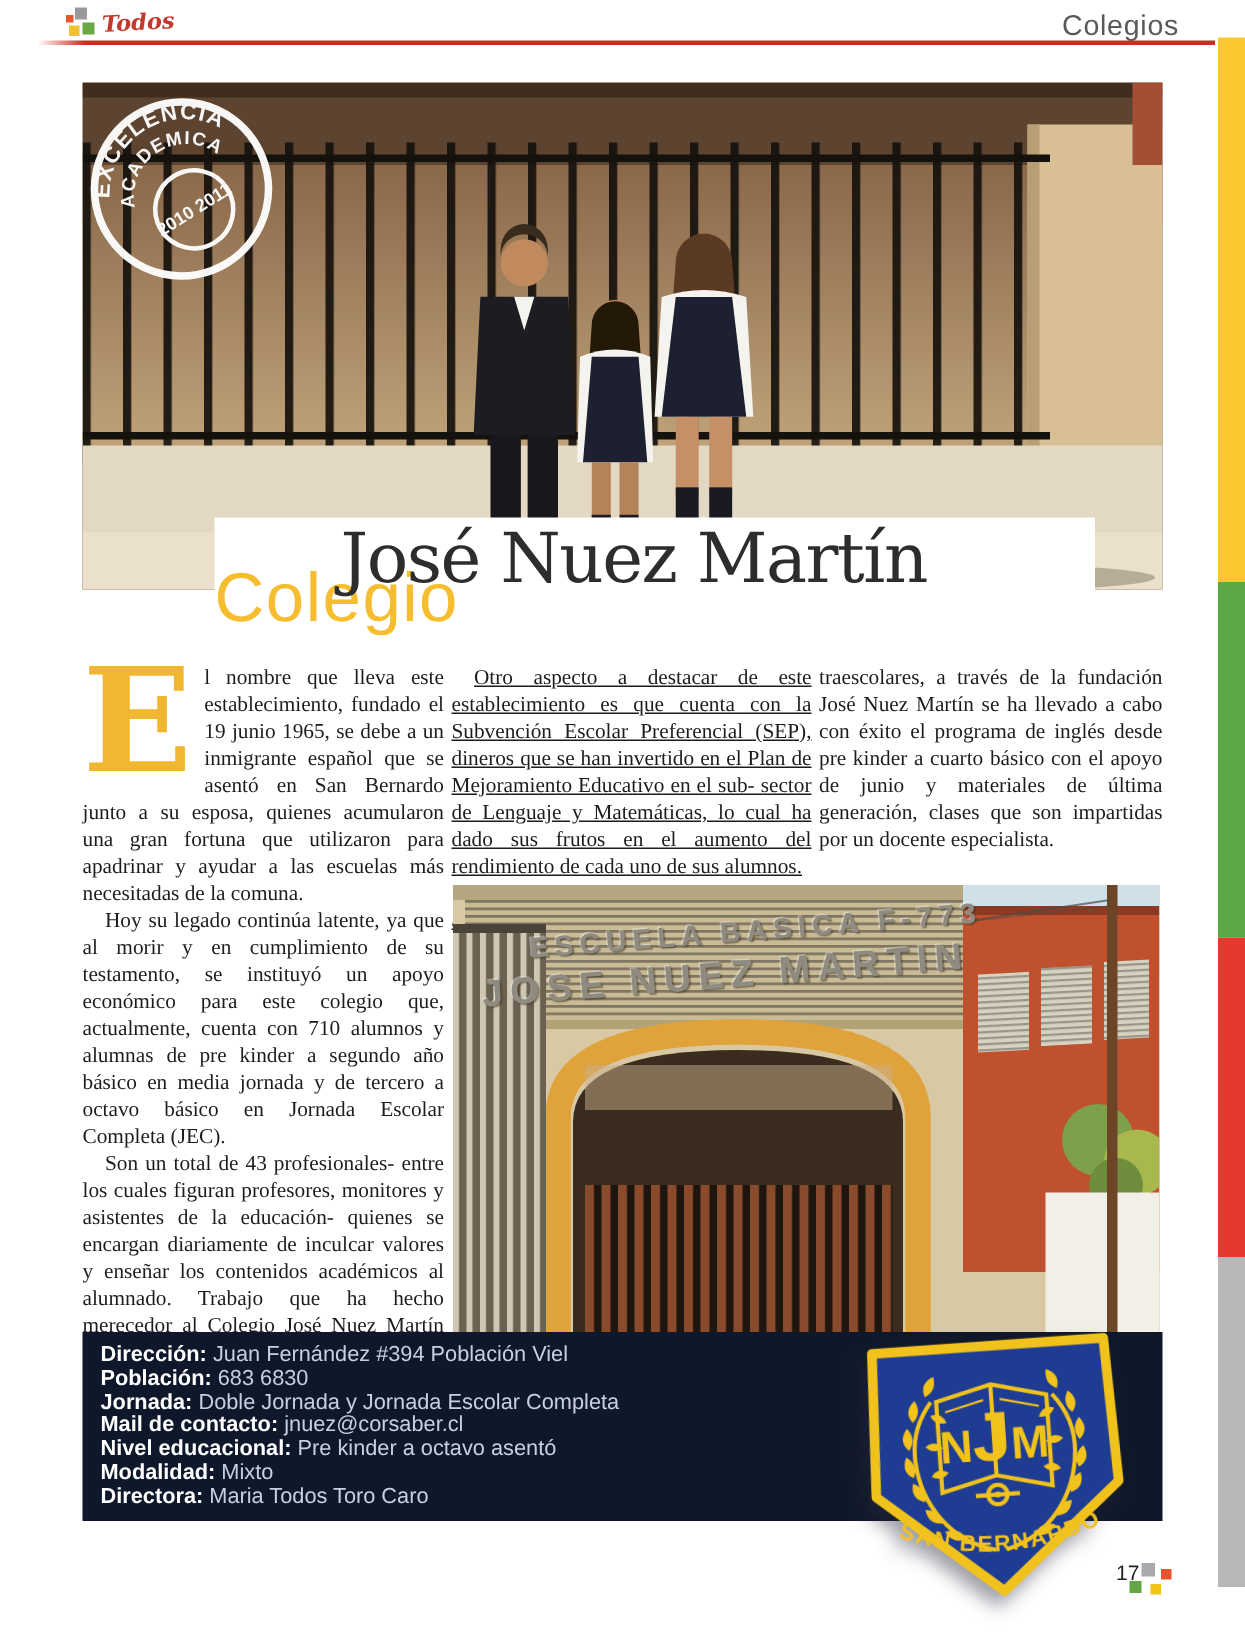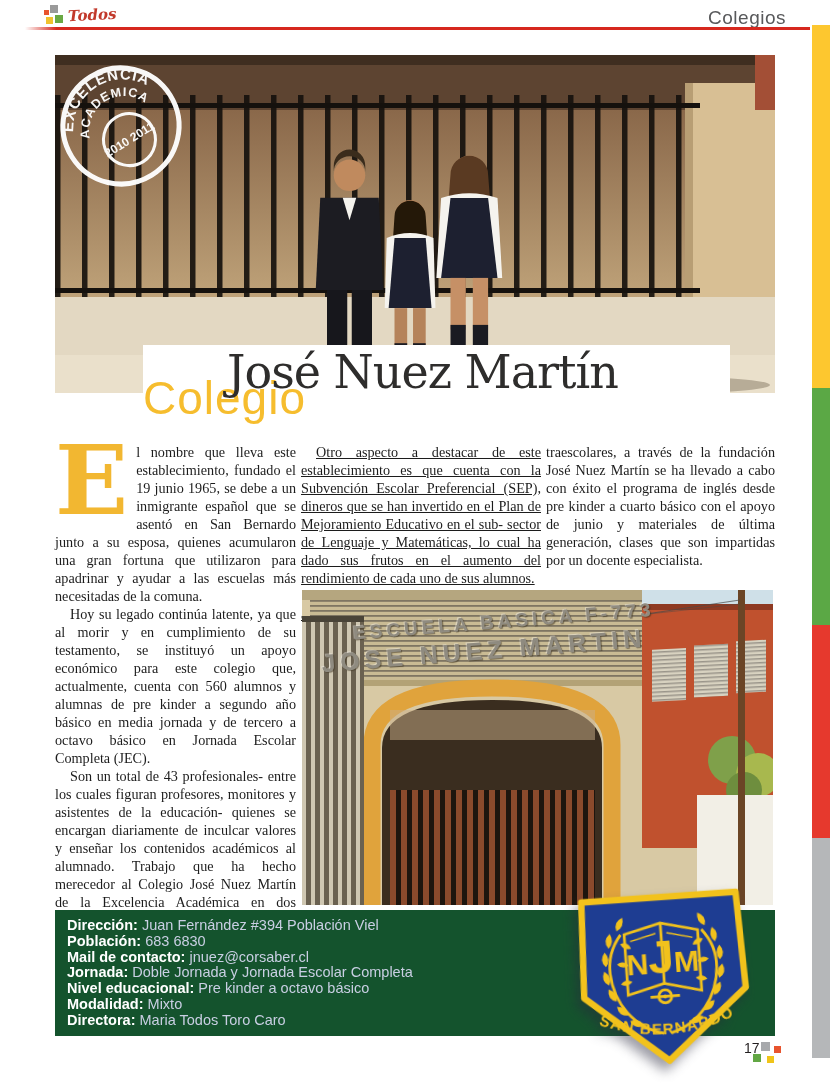--- a/index.html
+++ b/index.html
@@ -38,21 +38,21 @@
   .col p.ind{text-indent:15px;}
   .dropcap{float:left;font-family:"DejaVu Serif",serif;font-weight:bold;color:#f2b731;
         font-size:96px;line-height:71px;height:71px;padding:2px 8px 0 0;}
   
   .building-photo{position:absolute;left:302px;top:590px;width:471px;height:315px;overflow:hidden;background:#d8c9a4;}
   .sign{position:absolute;left:18px;top:22px;transform:rotate(-4.5deg);color:#8f8b80;
         font-weight:bold;text-shadow:1px 1px 1px rgba(60,50,30,.55), -1px -1px 0 rgba(255,255,255,.35);}
   .sign .l1{font-size:19px;letter-spacing:4px;margin-left:34px;}
   .sign .l2{font-size:25px;letter-spacing:5px;margin-top:2px;}
   
-  .info-box{position:absolute;left:55px;top:910px;width:720px;height:126px;background:#14532d;
+  .info-box{position:absolute;left:55px;top:888px;width:720px;height:126px;background:#0f172a;
         box-sizing:border-box;padding:8px 12px;}
   .info-row{font-size:14.5px;line-height:15.75px;color:#c9cfe3;white-space:nowrap;}
   .info-row .lbl{color:#ffffff;font-weight:bold;}
   
   .crest{position:absolute;left:570px;top:886px;width:188px;height:184px;transform:rotate(-4deg);
         filter:drop-shadow(-5px 7px 6px rgba(40,40,60,.45));}
   .crest text{font-family:"Liberation Sans",sans-serif;}
   
   .pageno{position:absolute;left:744px;top:1040px;font-weight:normal;font-size:14px;color:#231f20;}
 </style>
@@ -194,21 +194,21 @@
     <text x="66" y="86" font-size="12" text-anchor="middle">2010 2011</text>
   </svg>
 
   <div class="title-box">
     <span class="title-kicker">Colegio</span>
     <span class="title-name">José Nuez Martín</span>
   </div>
 
   <div class="col col1">
     <p><span class="dropcap">E</span><span>l nombre que lleva este establecimiento, fundado el 19 junio 1965, se debe a un inmigrante español que se asentó en San Bernardo junto a su esposa, quienes acumularon una gran fortuna que utilizaron para apadrinar y ayudar a las escuelas más necesitadas de la comuna.</span></p>
-    <p class="ind">Hoy su legado continúa latente, ya que al morir y en cumplimiento de su testamento, se instituyó un apoyo económico para este colegio que, actualmente, cuenta con 560 alumnos y alumnas de pre kinder a segundo año básico en media jornada y de tercero a octavo básico en Jornada Escolar Completa (JEC).</p>
+    <p class="ind">Hoy su legado continúa latente, ya que al morir y en cumplimiento de su testamento, se instituyó un apoyo económico para este colegio que, actualmente, cuenta con 710 alumnos y alumnas de pre kinder a segundo año básico en media jornada y de tercero a octavo básico en Jornada Escolar Completa (JEC).</p>
     <p class="ind">Son un total de 43 profesionales- entre los cuales figuran profesores, monitores y asistentes de la educación- quienes se encargan diariamente de inculcar valores y enseñar los contenidos académicos al alumnado. Trabajo que ha hecho merecedor al Colegio José Nuez Martín de la Excelencia Académica en dos oportunidades, una en el período 1998-1999 y la otra correspondiente al período 2010-2011.</p>
   </div>
   <div class="col col2">
     <p class="ind">Otro aspecto a destacar de este establecimiento es que cuenta con la Subvención Escolar Preferencial (SEP), dineros que se han invertido en el Plan de Mejoramiento Educativo en el sub- sector de Lenguaje y Matemáticas, lo cual ha dado sus frutos en el aumento del rendimiento de cada uno de sus alumnos.</p>
     <p class="ind">En cuanto a la realización de actividades ex-</p>
   </div>
   <div class="col col3">
     <p>traescolares, a través de la fundación José Nuez Martín se ha llevado a cabo con éxito el programa de inglés desde pre kinder a cuarto básico con el apoyo de junio y materiales de última generación, clases que son impartidas por un docente especialista.</p>
   </div>
 
@@ -258,23 +258,23 @@
     </svg>
     <div class="sign">
       <div class="l1">ESCUELA BASICA F-773</div>
       <div class="l2">JOSE NUEZ MARTIN</div>
     </div>
   </div>
 
   <div class="info-box">
     <div class="info-row"><span class="lbl">Dirección:</span> <span>Juan Fernández #394 Población Viel</span></div>
     <div class="info-row"><span class="lbl">Población:</span> <span>683 6830</span></div>
+    <div class="info-row"><span class="lbl">Jornada:</span> <span>Doble Jornada y Jornada Escolar Completa</span></div>
     <div class="info-row"><span class="lbl">Mail de contacto:</span> <span>jnuez@corsaber.cl</span></div>
-    <div class="info-row"><span class="lbl">Jornada:</span> <span>Doble Jornada y Jornada Escolar Completa</span></div>
-    <div class="info-row"><span class="lbl">Nivel educacional:</span> <span>Pre kinder a octavo básico</span></div>
+    <div class="info-row"><span class="lbl">Nivel educacional:</span> <span>Pre kinder a octavo asentó</span></div>
     <div class="info-row"><span class="lbl">Modalidad:</span> <span>Mixto</span></div>
     <div class="info-row"><span class="lbl">Directora:</span> <span>Maria Todos Toro Caro</span></div>
   </div>
 
   <svg class="crest" viewBox="0 0 200 200">
     <defs>
       <path id="bannerArc" d="M26,146 Q100,176 174,146"></path>
       <path id="lf" d="M0,0 Q7,-8 16,-1 Q8,6 0,0 Z"></path>
       <g id="branch">
         <path d="M96,160 C64,152 44,124 42,92 C41,76 46,62 56,50" stroke="#f2c21c" stroke-width="3" fill="none"></path>

